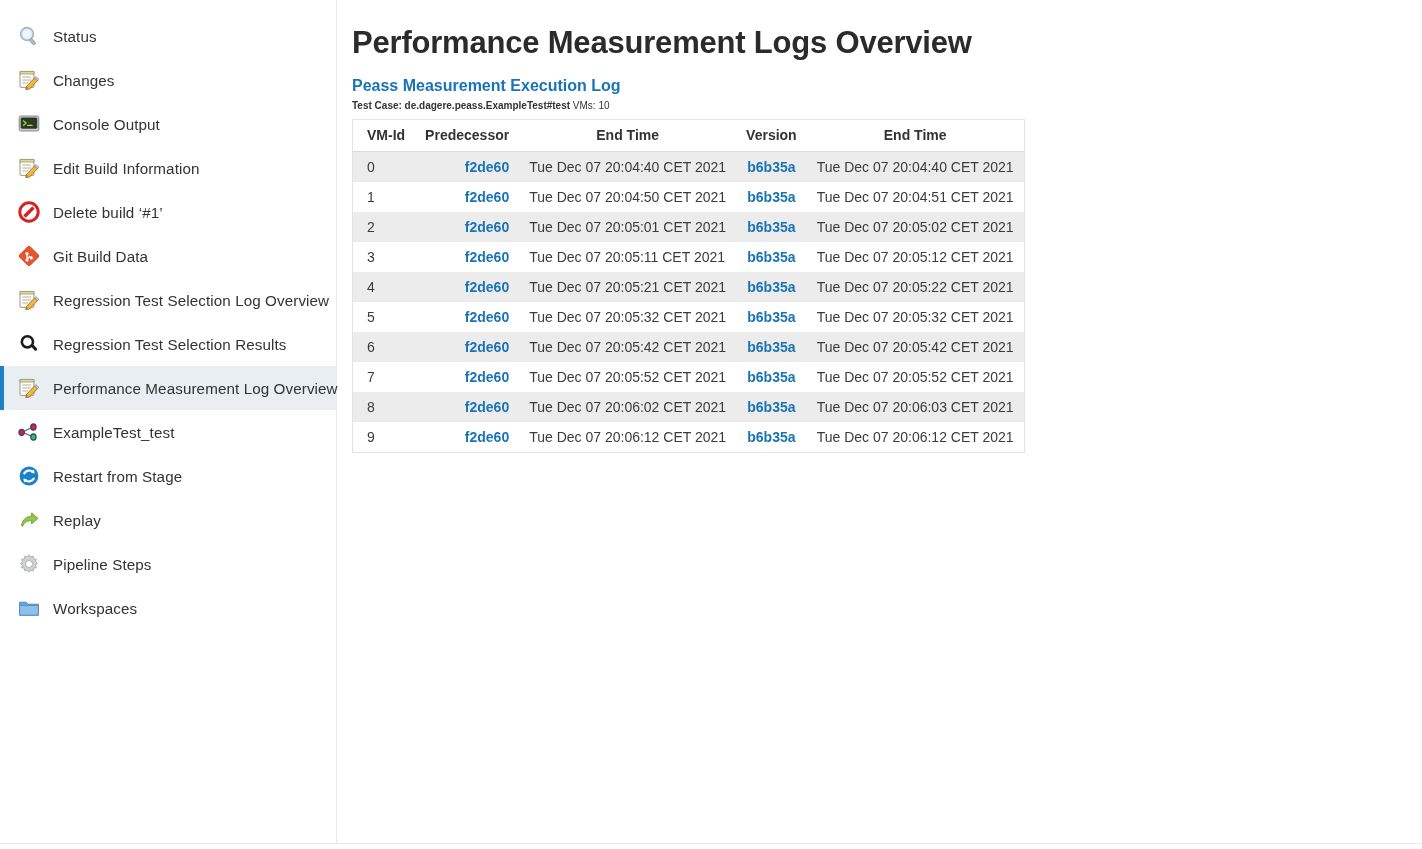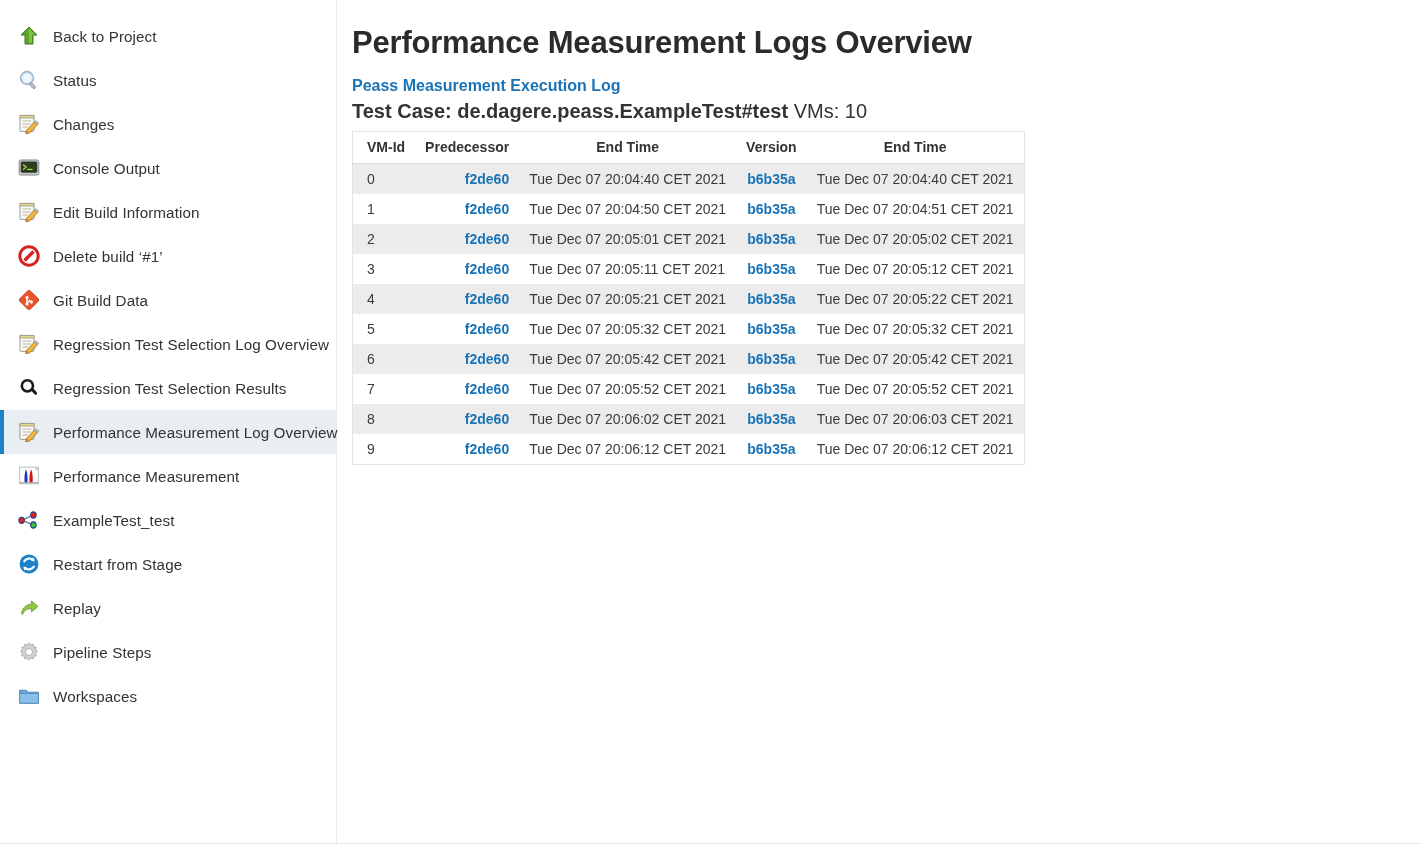--- a/index.html
+++ b/index.html
@@ -86,21 +86,21 @@
     display: inline-block;
     margin-top: 16px;
     font-size: 16px;
     font-weight: bold;
     color: #1a73b7;
     text-decoration: none;
     cursor: pointer;
   }
   #testcase-line {
     margin-top: 5px;
-    font-size: 20px;
+    font-size: 10px;
     color: #333333;
   }
   #testcase-line .tc-bold { font-weight: bold; }
   #testcase-line .tc-vms { font-weight: normal; }
 
   
   #log-table {
     margin-top: 8px;
     width: 556px;
     border-collapse: collapse;
@@ -156,29 +156,20 @@
 </style>
 </head>
 <body>
 
 <div id="page">
 
   <nav id="sidebar">
       <a class="side-item">
         <span class="ico">
           <svg viewBox="0 0 24 24" xmlns="http://www.w3.org/2000/svg">
-            <path d="M12 3 L20 11 L16 11 L16 20 L8 20 L8 11 L4 11 Z" fill="#5aa72b" stroke="#3f7a1c" stroke-width="1"></path>
-            <path d="M12 4.6 L18 10.4 L15 10.4 L15 19 L12 19 Z" fill="#7fc440"></path>
-          </svg>
-        </span>
-        <span class="lbl">Back to Project</span>
-      </a>
-      <a class="side-item">
-        <span class="ico">
-          <svg viewBox="0 0 24 24" xmlns="http://www.w3.org/2000/svg">
             <circle cx="10" cy="10" r="6.4" fill="#dce9f5" stroke="#9bb8d0" stroke-width="1.6"></circle>
             <circle cx="10" cy="10" r="4.2" fill="#eef5fb"></circle>
             <rect x="14.2" y="14.2" width="6.8" height="3.1" rx="1.5" transform="rotate(45 14.2 14.2)" fill="#b9bcc0" stroke="#8d9196" stroke-width="0.8"></rect>
           </svg>
         </span>
         <span class="lbl">Status</span>
       </a>
       <a class="side-item">
         <span class="ico">
           <svg viewBox="0 0 24 24" xmlns="http://www.w3.org/2000/svg">
@@ -275,32 +266,20 @@
             <rect x="3" y="3.4" width="14" height="2.6" fill="#e3d98a" stroke="#9a9a8c" stroke-width="0.8"></rect>
             <line x1="5.5" y1="9" x2="14" y2="9" stroke="#b5b5ab" stroke-width="1"></line>
             <line x1="5.5" y1="12" x2="14" y2="12" stroke="#b5b5ab" stroke-width="1"></line>
             <line x1="5.5" y1="15" x2="11" y2="15" stroke="#b5b5ab" stroke-width="1"></line>
             <path d="M9.5 18.5 L17.5 10 L20.5 12.6 L12.6 21 L8.8 21.6 Z" fill="#f0b83c" stroke="#9a7320" stroke-width="0.9"></path>
             <path d="M17.5 10 L20.5 12.6 L21.8 11.2 L18.9 8.7 Z" fill="#c9cdd2" stroke="#8a8d92" stroke-width="0.8"></path>
             <path d="M8.8 21.6 L9.5 18.5 L11 19.8 Z" fill="#d9534f"></path>
           </svg>
         </span>
         <span class="lbl">Performance Measurement Log Overview</span>
-      </a>
-      <a class="side-item">
-        <span class="ico">
-          <svg viewBox="0 0 24 24" xmlns="http://www.w3.org/2000/svg">
-            <rect x="2.6" y="3.2" width="18.8" height="16.6" fill="#ffffff" stroke="#bdbdbd" stroke-width="1"></rect>
-            <path d="M7.6 18.6 C7.0 13 8.0 7.4 9.0 5.6 C10.0 7.4 11.0 13 10.4 18.6 Z" fill="#2533c4"></path>
-            <path d="M12.6 18.6 C12.0 12.4 13.1 7.2 14.1 5.4 C15.1 7.2 16.2 12.4 15.6 18.6 Z" fill="#d01616"></path>
-            <line x1="2.6" y1="18.8" x2="21.4" y2="18.8" stroke="#8d8d8d" stroke-width="0.9"></line>
-            <rect x="18.4" y="4.2" width="2.4" height="1.6" fill="#e0a0a0"></rect>
-          </svg>
-        </span>
-        <span class="lbl">Performance Measurement</span>
       </a>
       <a class="side-item">
         <span class="ico">
           <svg viewBox="0 0 24 24" xmlns="http://www.w3.org/2000/svg">
             <line x1="5.2" y1="12.2" x2="15.2" y2="7.4" stroke="#6e7a86" stroke-width="1.3"></line>
             <line x1="5.2" y1="12.2" x2="15.2" y2="16.6" stroke="#6e7a86" stroke-width="1.3"></line>
             <ellipse cx="4.6" cy="12.3" rx="2.7" ry="3.1" fill="#e02222" stroke="#2a3c8c" stroke-width="1.1"></ellipse>
             <ellipse cx="16.4" cy="7.0" rx="2.7" ry="3.1" fill="#e02222" stroke="#2a3c8c" stroke-width="1.1"></ellipse>
             <ellipse cx="16.4" cy="17.0" rx="2.7" ry="3.1" fill="#35c245" stroke="#2a3c8c" stroke-width="1.1"></ellipse>
           </svg>

